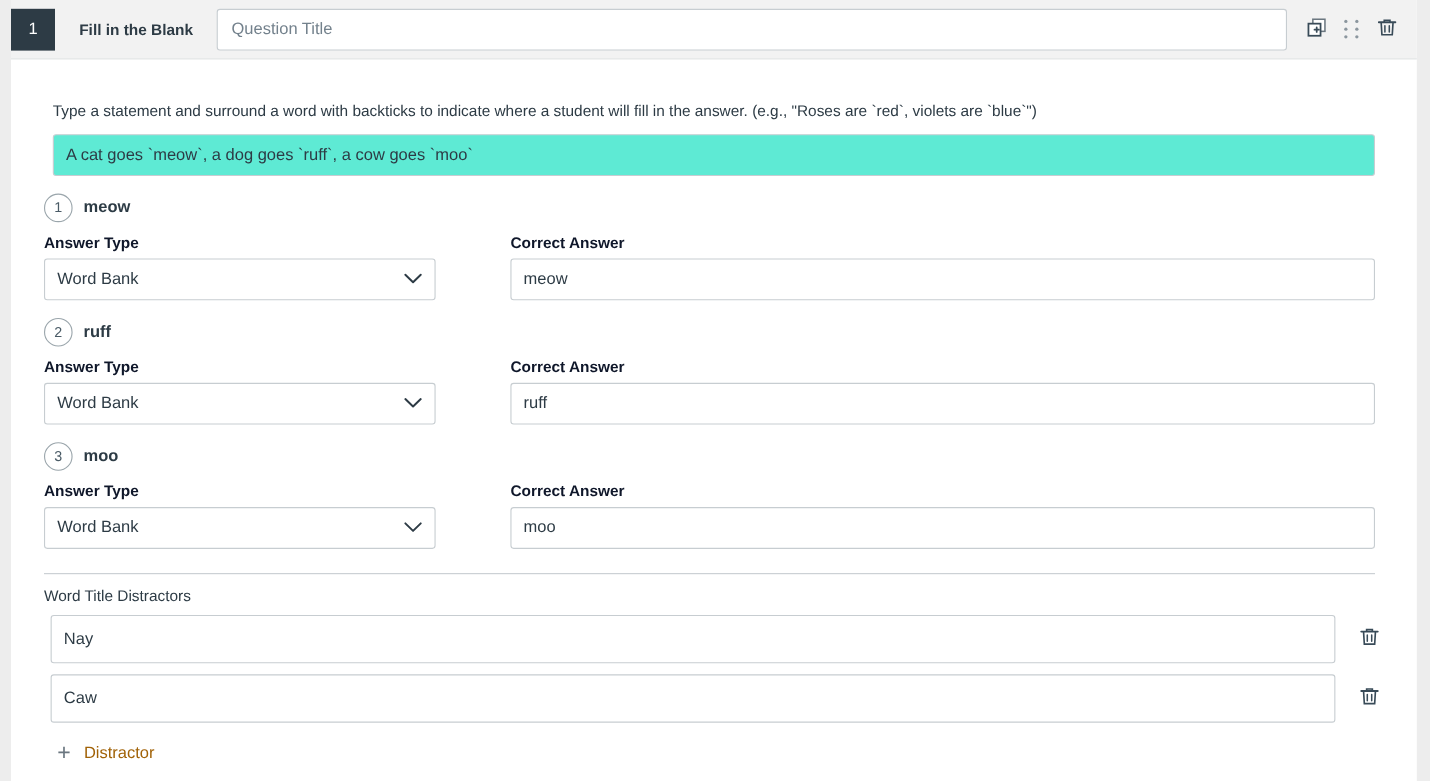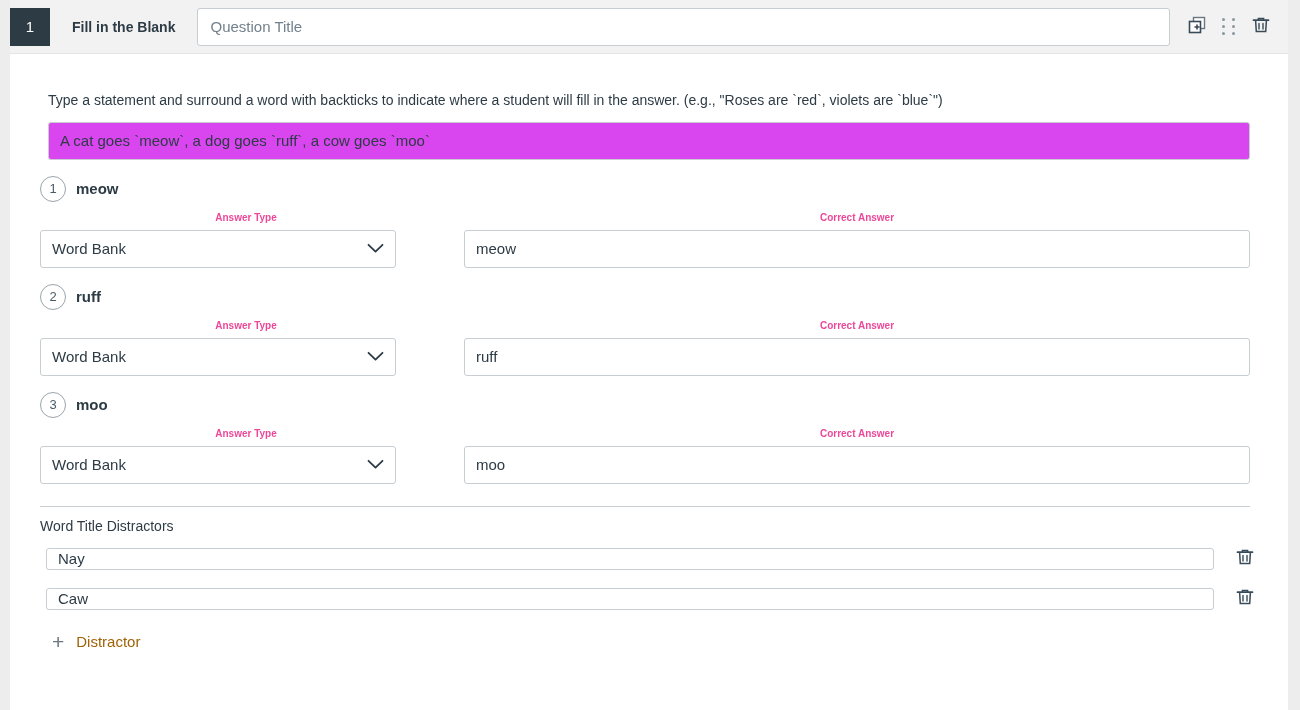--- a/index.html
+++ b/index.html
@@ -125,21 +125,21 @@
     color: #2d3b45;
     padding-left: 10px;
   }
   .stmt-wrap { margin-top: 12px; padding-left: 10px; padding-right: 10px; }
   .stmt-input {
     display: block;
     width: 100%;
     height: 38px;
     border: 1px solid #c7cdd1;
     border-radius: 3px;
-    background: #d946ef;
+    background: #5eead4;
     font-family: "Liberation Sans", sans-serif;
     font-size: 15px;
     color: #2d3b45;
     padding: 16px 11px;
     outline: none;
   }
 
   
   .blank-block { margin-top: 16px; }
   .blank-head {
@@ -166,26 +166,25 @@
     color: #2d3b45;
   }
   .blank-cols {
     display: flex;
     gap: 0;
     margin-top: 10px;
   }
   .col-left { width: 414px; padding-left: 2px; }
   .col-right { flex: 1 1 auto; padding-left: 12px; padding-right: 10px;}
   .field-label {
-    font-size: 10px;
+    font-size: 14px;
     font-weight: bold;
-    color: #ec4899;
+    color: #0f172a;
     display: block;
     margin-bottom: 7px;
-    text-align: center;
   }
   .select-wrap { position: relative; width: 356px; }
   .select-box {
     width: 100%;
     height: 38px;
     border: 1px solid #c7cdd1;
     border-radius: 3px;
     background: #ffffff;
     font-family: "Liberation Sans", sans-serif;
     font-size: 15px;
@@ -233,21 +232,21 @@
     padding-left: 2px;
   }
   .distractor-row {
     display: flex;
     align-items: center;
     margin-top: 10px;
     padding-left: 8px;
   }
   .distractor-input {
     flex: 1 1 auto;
-    height: 22px;
+    height: 44px;
     border: 1px solid #c7cdd1;
     border-radius: 3px;
     background: #ffffff;
     font-family: "Liberation Sans", sans-serif;
     font-size: 15px;
     color: #2d3b45;
     padding: 0 11px;
     outline: none;
     max-width: 1170px;
   }

